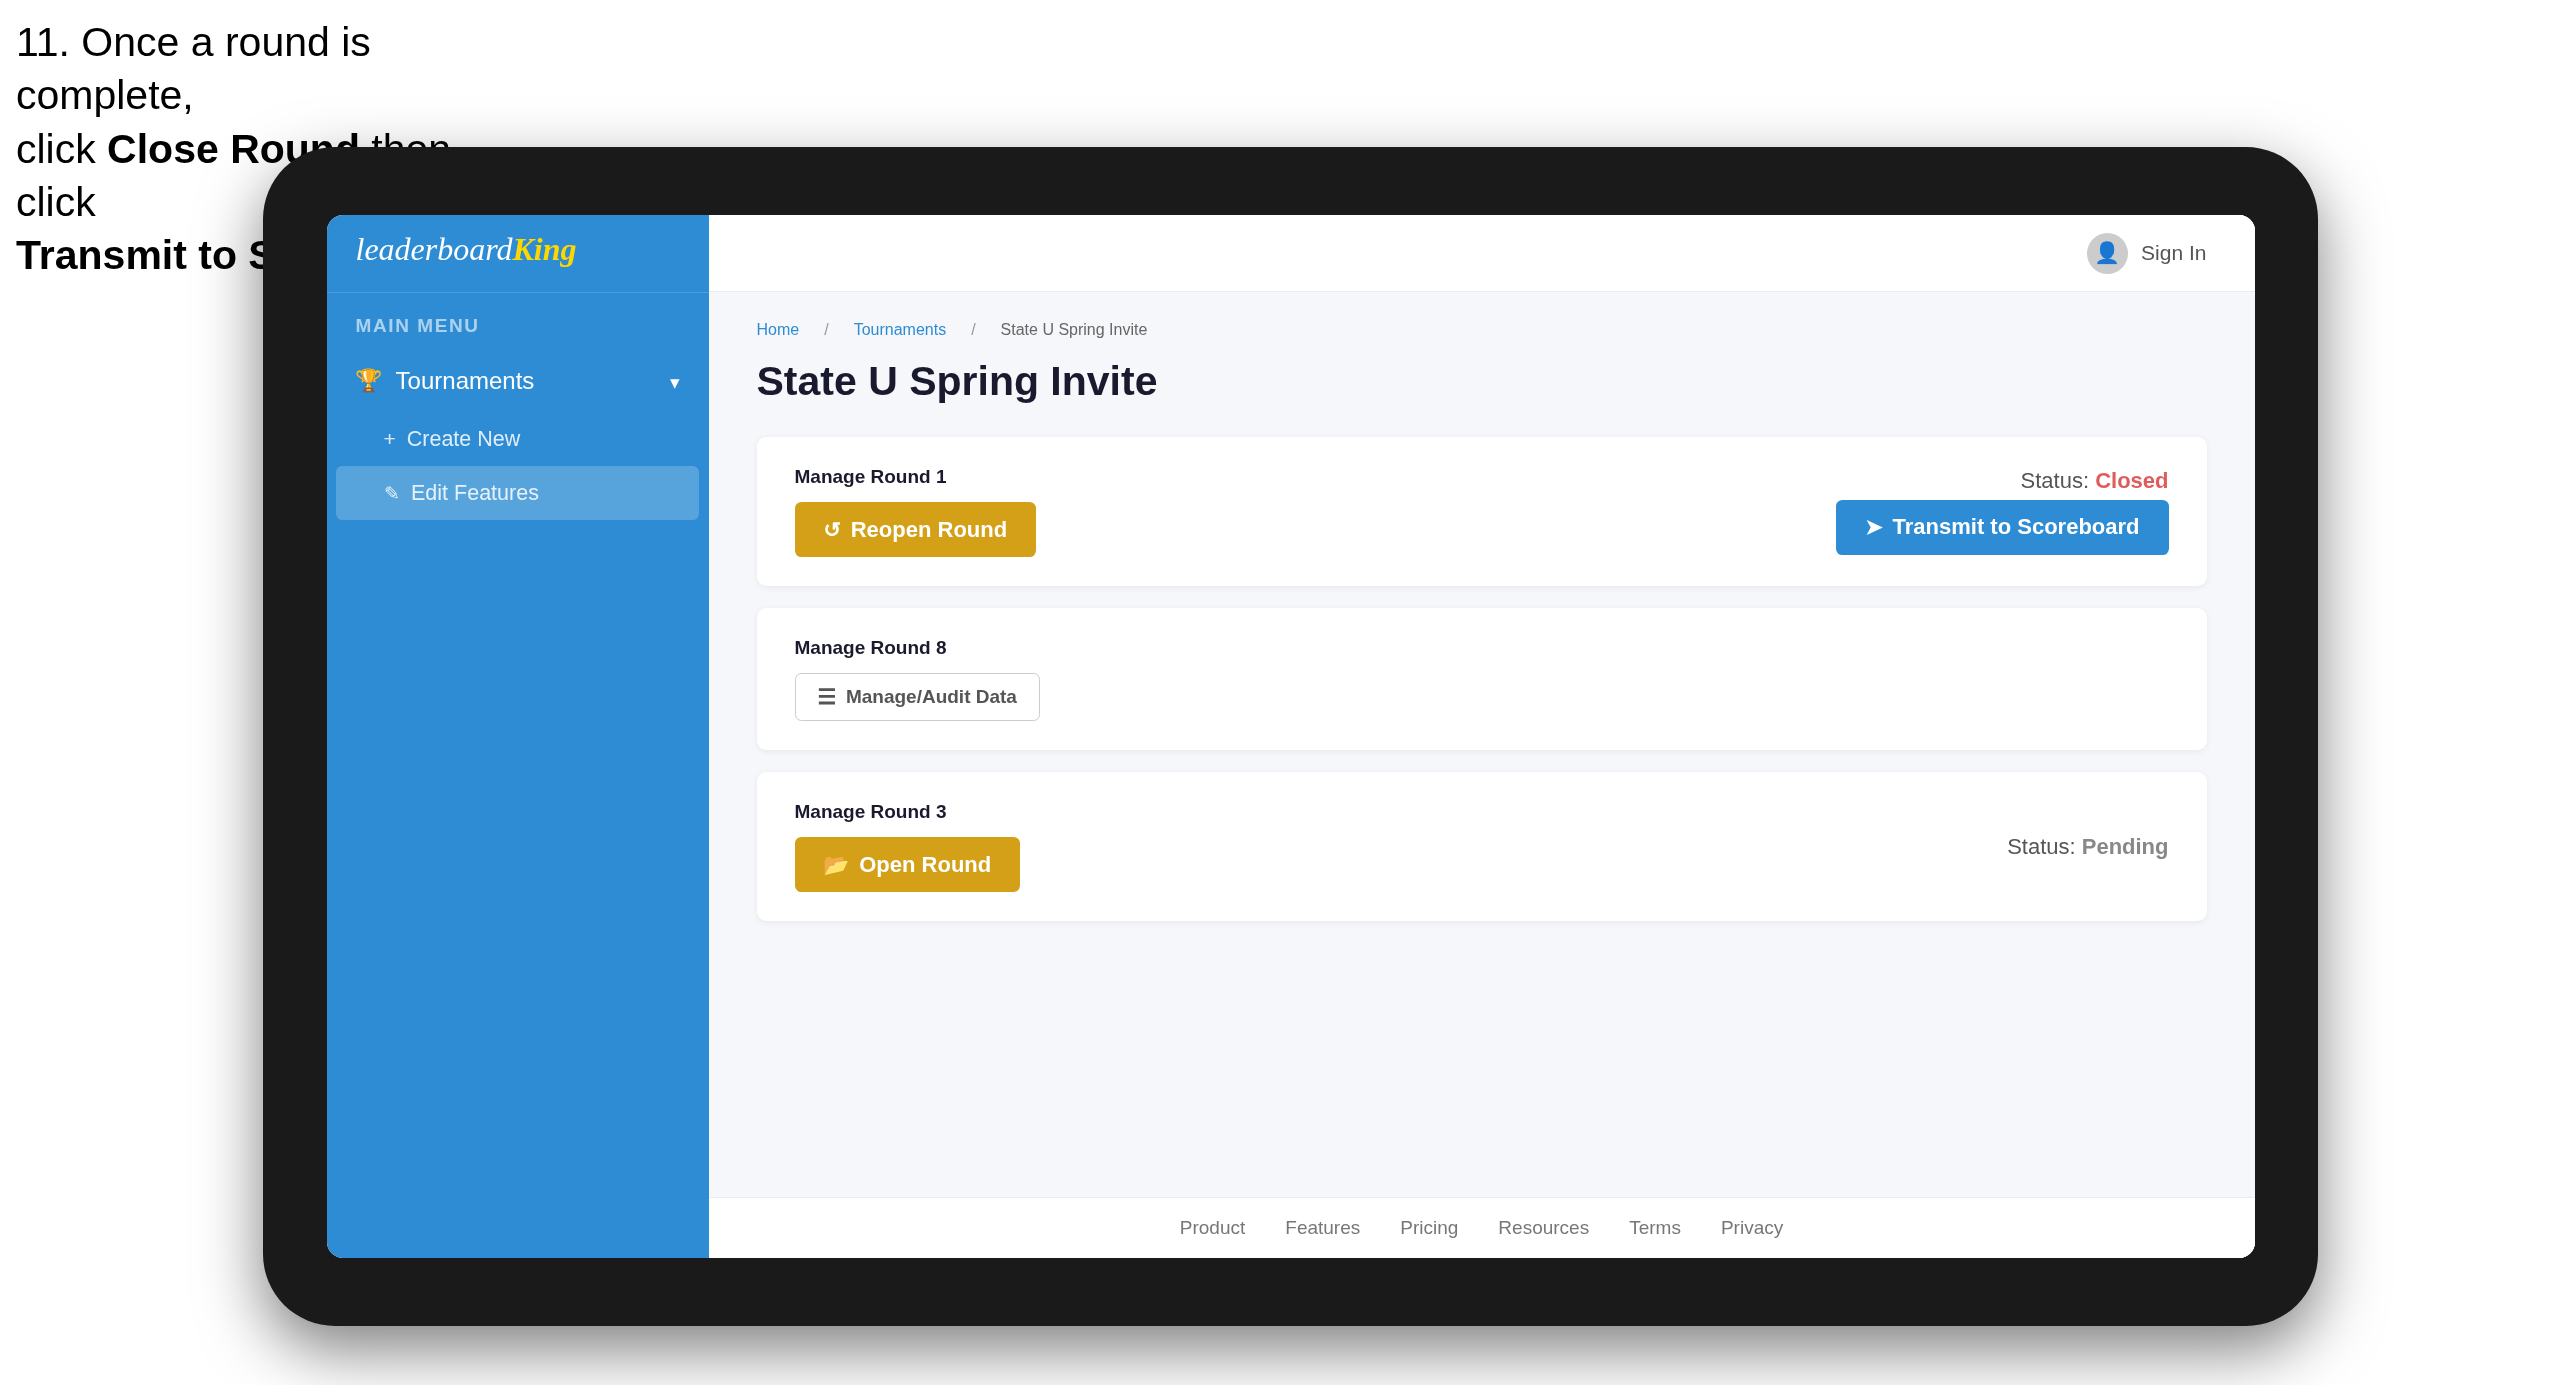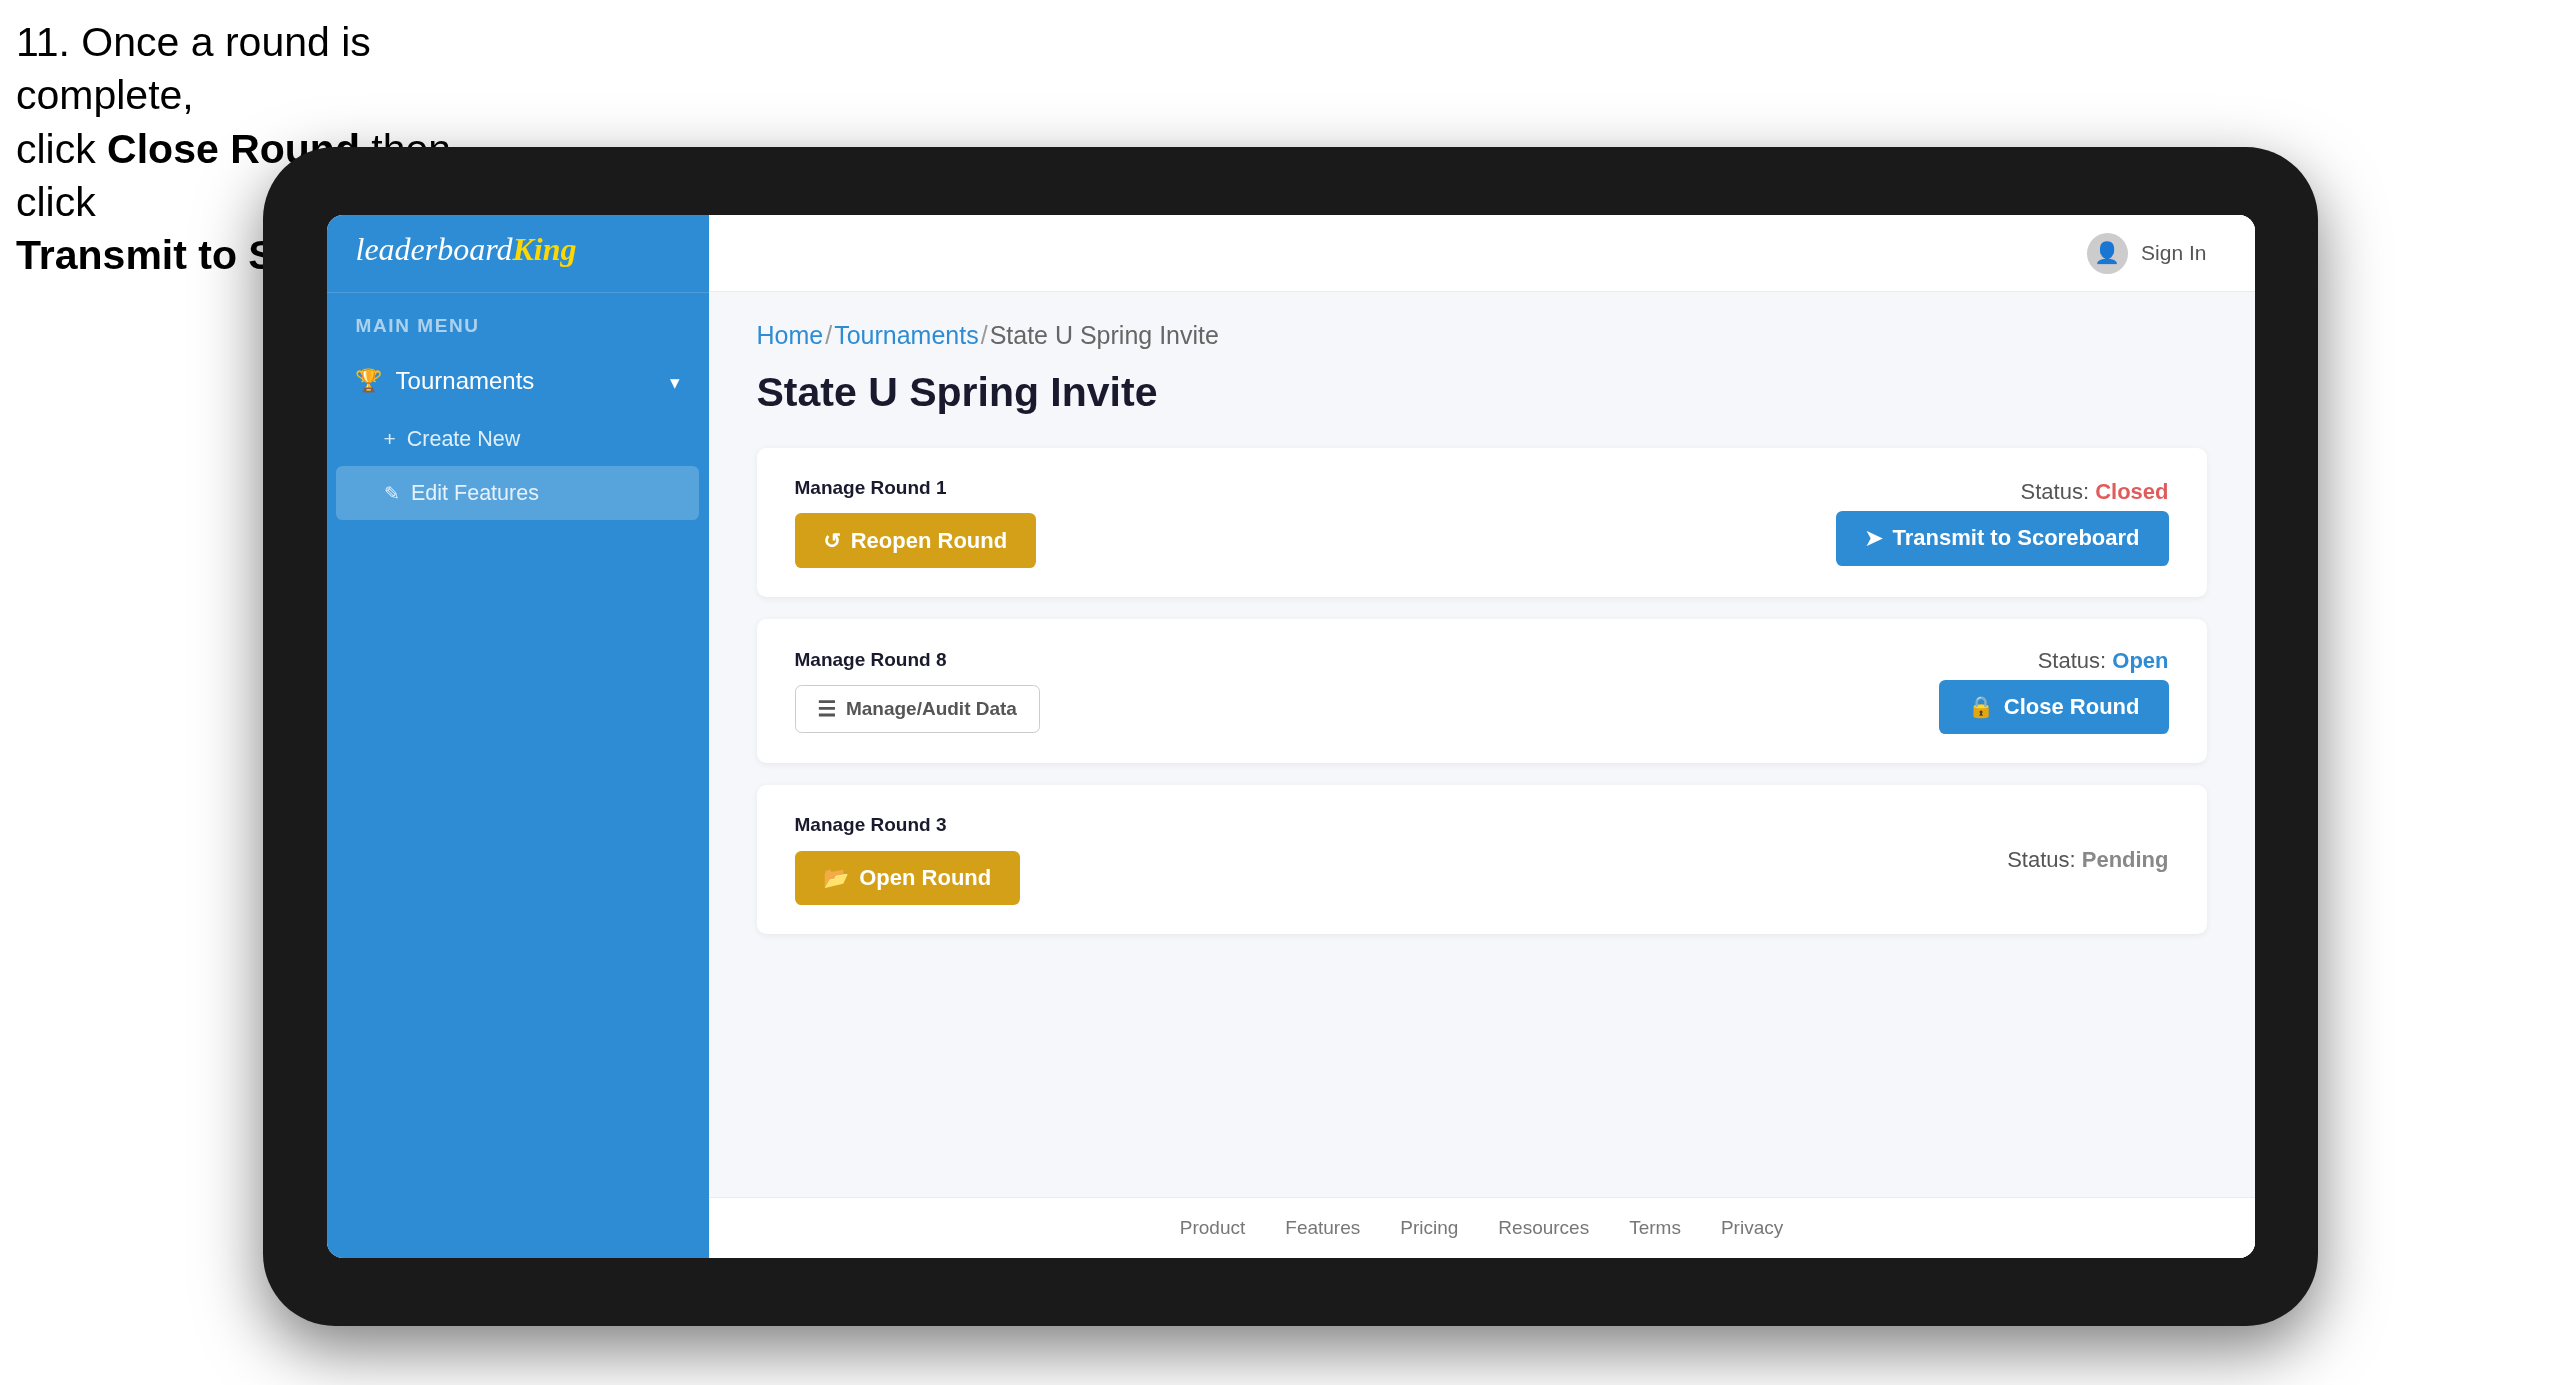--- a/index.html
+++ b/index.html
@@ -159,22 +159,22 @@
     .page-content {
       flex: 1;
       padding: 29px 48px;
       overflow-y: auto;
     }
 
     
     .breadcrumb {
       display: flex;
       align-items: center;
-      gap: 2px;
-      font-size: 25px;
+      gap: 25px;
+      font-size: 16px;
       color: #666;
       margin-bottom: 19px;
     }
     .breadcrumb-sep { color: #999; }
     .breadcrumb-link { color: #2d8cd4; cursor: pointer; }
 
     
     .page-title {
       font-size: 41px;
       font-weight: 700;
@@ -375,29 +375,20 @@
           </div>
 
           <div class="round-section">
             <div class="round-left">
               <div class="round-title">Manage Round 8</div>
               <button class="btn btn-blue-outline">
                 <span class="btn-icon">☰</span>
                 <span>Manage/Audit Data</span>
               </button>
             </div>
-            <div class="round-right">
-              <div class="status-text">
-                Status: <span class="status-open">Open</span>
-              </div>
-              <button class="btn btn-blue">
-                <span class="btn-icon">🔒</span>
-                <span>Close Round</span>
-              </button>
-            </div>
           </div>
 
           <div class="round-section">
             <div class="round-left">
               <div class="round-title">Manage Round 3</div>
               <button class="btn btn-orange">
                 <span class="btn-icon">📂</span>
                 <span>Open Round</span>
               </button>
             </div>

